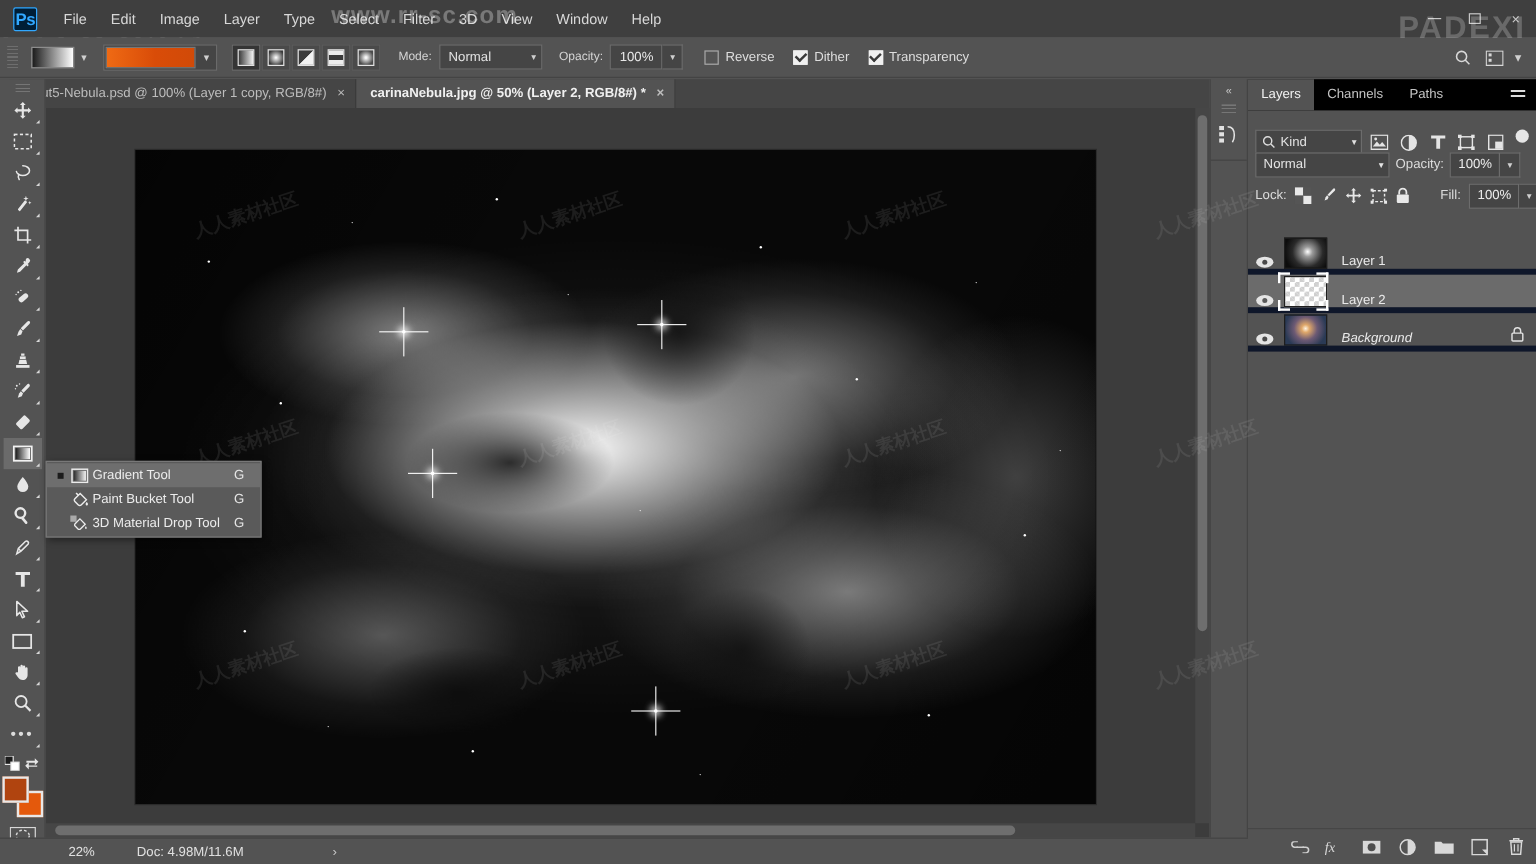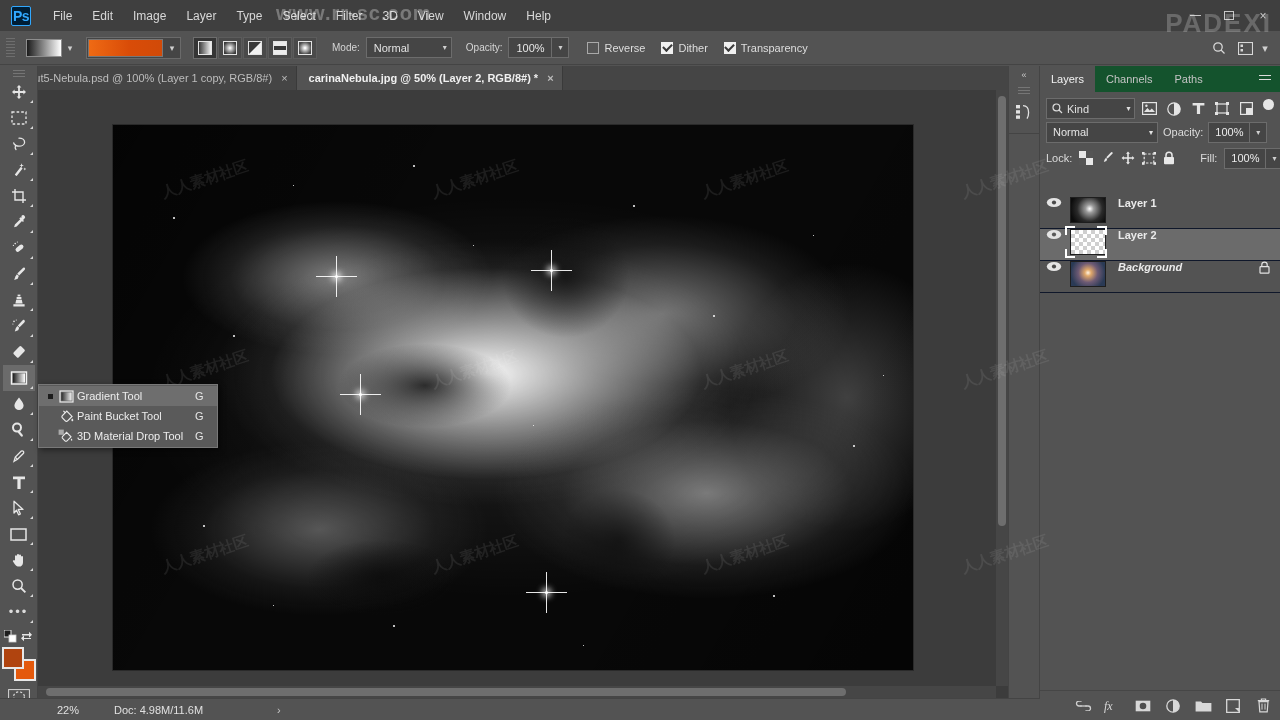--- a/index.html
+++ b/index.html
@@ -260,34 +260,34 @@
     display: flex; align-items: center; justify-content: center;
   }
   .mini-sep { height: 1px; background: #444; margin: 6px 0 0; }
 
   
   .panel {
     position: absolute; left: 1040px; top: 66px; width: 240px; height: 654px;
     background: #535353;
   }
   .panel-tabs {
-    height: 26px; background: #14532d; display: flex; align-items: stretch; position: relative;
+    height: 26px; background: #000000; display: flex; align-items: stretch; position: relative;
   }
   .ptab {
     padding: 0 11px; display: flex; align-items: center; font-size: 11px; color: #c4c4c4;
   }
   .ptab.active { background: #535353; color: #f2f2f2; }
   .panel-menu {
     position: absolute; right: 6px; top: 0; height: 26px; width: 18px;
     display: flex; align-items: center; justify-content: center;
   }
   .hamb { width: 12px; height: 8px; background-image: repeating-linear-gradient(to bottom, #dcdcdc 0 1.5px, transparent 1.5px 4px); }
 
   .filter-row {
-    height: 27px; display: flex; align-items: flex-end; padding: 0 6px; gap: 4px;
+    height: 27px; display: flex; align-items: flex-start; padding: 16px 6px; gap: 4px;
   }
   .kind-sel {
     width: 96px; height: 21px; background: #454545; border: 1px solid #6c6c6c;
     display: flex; align-items: center; padding: 0 4px 0 5px; font-size: 11px; color: #e0e0e0;
     justify-content: space-between;
   }
   .filt-ico {
     width: 22px; height: 21px; display: flex; align-items: center; justify-content: center;
     color: #e2e2e2;
   }
@@ -309,23 +309,22 @@
   }
   .num-step {
     width: 17px; height: 21px; background: #454545; border: 1px solid #6c6c6c; border-left: none;
     display: flex; align-items: center; justify-content: center; font-size: 8px; color: #cfcfcf;
   }
   .lock-row { height: 26px; display: flex; align-items: center; padding: 0 6px; gap: 7px; }
   .lock-ico { width: 16px; height: 16px; display: flex; align-items: center; justify-content: center; color: #e4e4e4; }
 
   .layers-list { position: absolute; left: 0; top: 131px; width: 240px; height: 523px; background: #535353; }
   .layer-row {
-    height: 32px; display: flex; align-items: flex-start; position: relative;
-    border-bottom: 1px solid #0f172a;
-    font-weight: bold;
+    height: 32px; display: flex; align-items: flex-end; position: relative;
+    border-bottom: 5px solid #0f172a;
   }
   .layer-row.selected { background: #6b6b6b; }
   .eye-cell { width: 28px; display: flex; align-items: center; justify-content: center; }
   .thumb {
     width: 36px; height: 26px; border: 1px solid #1e1e1e; margin-left: 2px;
     background: #222; position: relative; overflow: hidden;
   }
   .thumb.checker {
     background-image:
       linear-gradient(45deg, #cfcfcf 25%, transparent 25%, transparent 75%, #cfcfcf 75%),

